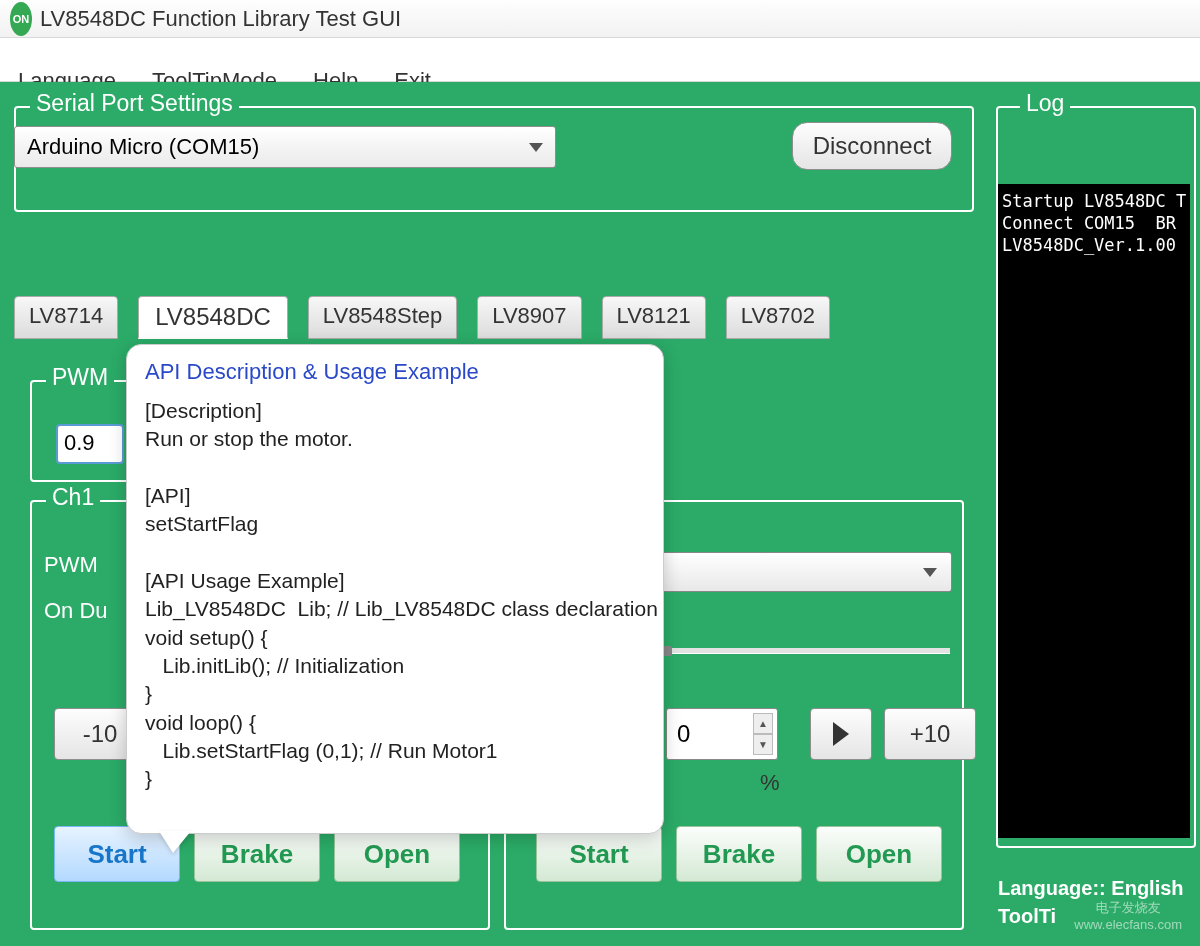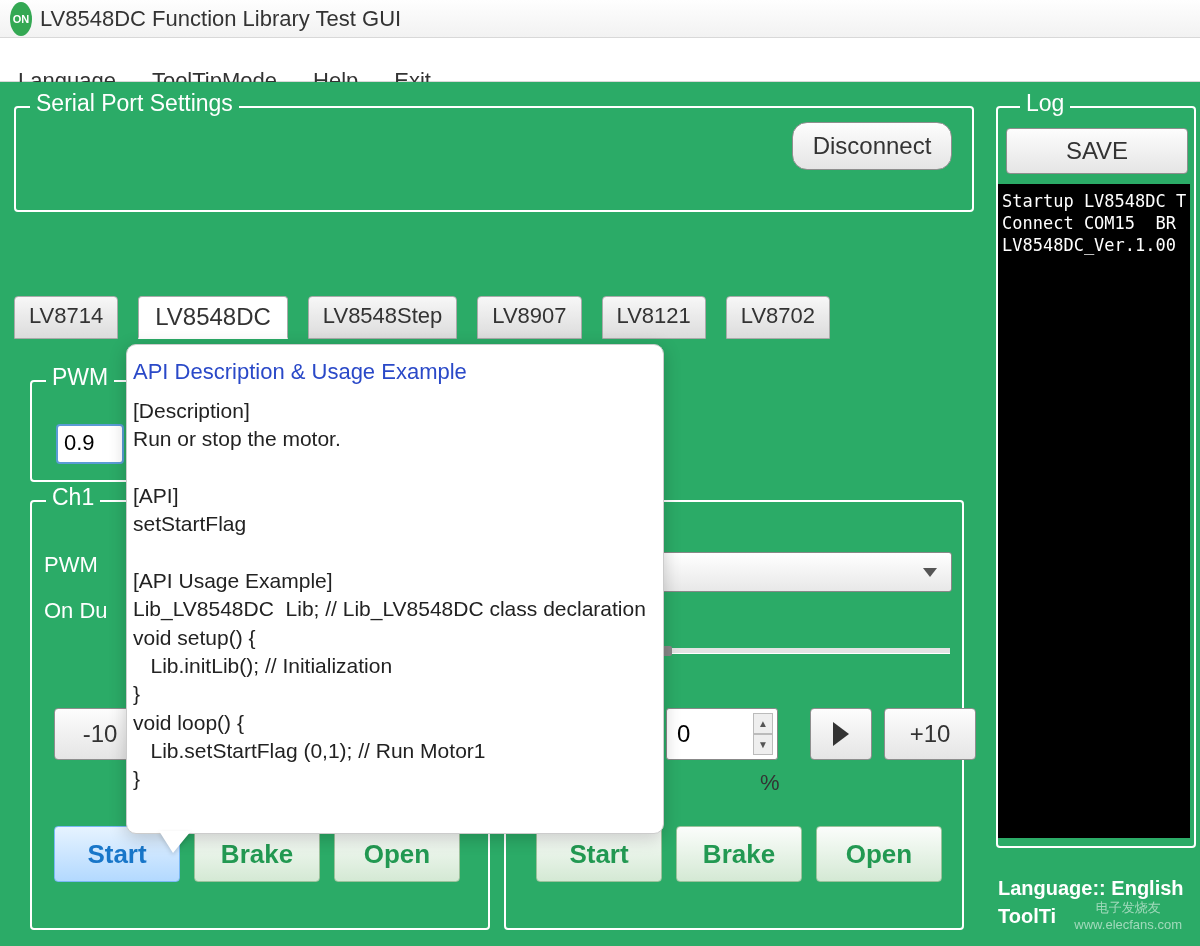--- a/index.html
+++ b/index.html
@@ -58,21 +58,21 @@
 .pct { position:absolute; color:#333; font-size:22px; }
 
 
 .act-row { position:absolute; bottom:64px; display:flex; gap:14px; }
 .act-row.left-row { left:54px; }
 .act-row.right-row { left:536px; }
 .act-btn { width:126px; height:56px; border-radius:4px; background:linear-gradient(#fbfdfb,#d4e9d4); border:1px solid #9cc29c; color:#229952; font-size:26px; font-weight:bold; display:flex; align-items:center; justify-content:center;}
 .act-btn.start-active { background:linear-gradient(#e6f3ff,#b3d9ff); border:1px solid #7ab8f5; color:#1876c9;}
 
 
-.tooltip { position:absolute; left:126px; top:262px; width:538px; height:490px; background:#fff; border:1px solid #ccc; border-radius:10px; box-shadow:0 4px 18px rgba(0,0,0,.2); padding:14px 6px; z-index:50;}
+.tooltip { position:absolute; left:126px; top:262px; width:538px; height:490px; background:#fff; border:1px solid #ccc; border-radius:15px; box-shadow:0 4px 18px rgba(0,0,0,.2); padding:14px 18px; z-index:50;}
 .tooltip h4 { margin:0 0 12px 0; font-size:22px; font-weight:normal; color:#2a49c8;}
 .tooltip p { margin:0; font-size:21px; color:#222; line-height:1.35; white-space:pre; }
 .tooltip::after { content:""; position:absolute; bottom:-20px; left:32px; width:0;height:0; border-left:14px solid transparent; border-right:18px solid transparent; border-top:22px solid #fff; filter:drop-shadow(0 2px 2px rgba(0,0,0,.15));}
 
 
 .log-group { position:absolute; left:8px; top:24px; width:200px; height:742px; border:2px solid #fff; border-radius:4px;}
 .log-group .group-title{left:22px;}
 .save-btn { position:absolute; left:18px; top:46px; width:182px; height:46px; }
 .log-box { position:absolute; left:10px; top:102px; width:192px; height:654px; background:#000; color:#fff; font-family:Consolas,monospace; font-size:17px; padding:6px 4px; overflow:hidden; line-height:1.3; white-space:pre;}
 .lang-status { position:absolute; left:10px; bottom:16px; color:#fff; font-size:20px; font-weight:bold; line-height:1.4;}
@@ -93,20 +93,24 @@
   <span>ToolTipMode</span>
   <span>Help</span>
   <span>Exit</span>
 </div>
 
 <div class="main">
   <div class="left">
 
      <div class="group serial">
        <span class="group-title">Serial Port Settings</span>
+     </div>
+     <div class="combo">
+       <span>Arduino Micro (COM15)</span>
+       <span class="arrow"></span>
      </div>
      <div class="btn disconnect">Disconnect</div>
 
      <div class="tabs">
        <div class="tab">LV8714</div>
        <div class="tab active">LV8548DC</div>
        <div class="tab">LV8548Step</div>
        <div class="tab">LV8907</div>
        <div class="tab">LV8121</div>
        <div class="tab">LV8702</div>
@@ -171,21 +175,20 @@
 void loop() {
    Lib.setStartFlag (0,1); // Run Motor1
 }</p>
      </div>
   </div>
 
   <div class="right">
      <div class="log-group">
         <span class="group-title">Log</span>
      </div>
-     <div class="btn save-btn">SAVE</div>
      <div class="log-box">Startup LV8548DC T
 Connect COM15  BR
 LV8548DC_Ver.1.00</div>
      <div class="lang-status">
         <div>Language::  English</div>
         <div>ToolTi</div>
      </div>
   </div>
 </div>
 

